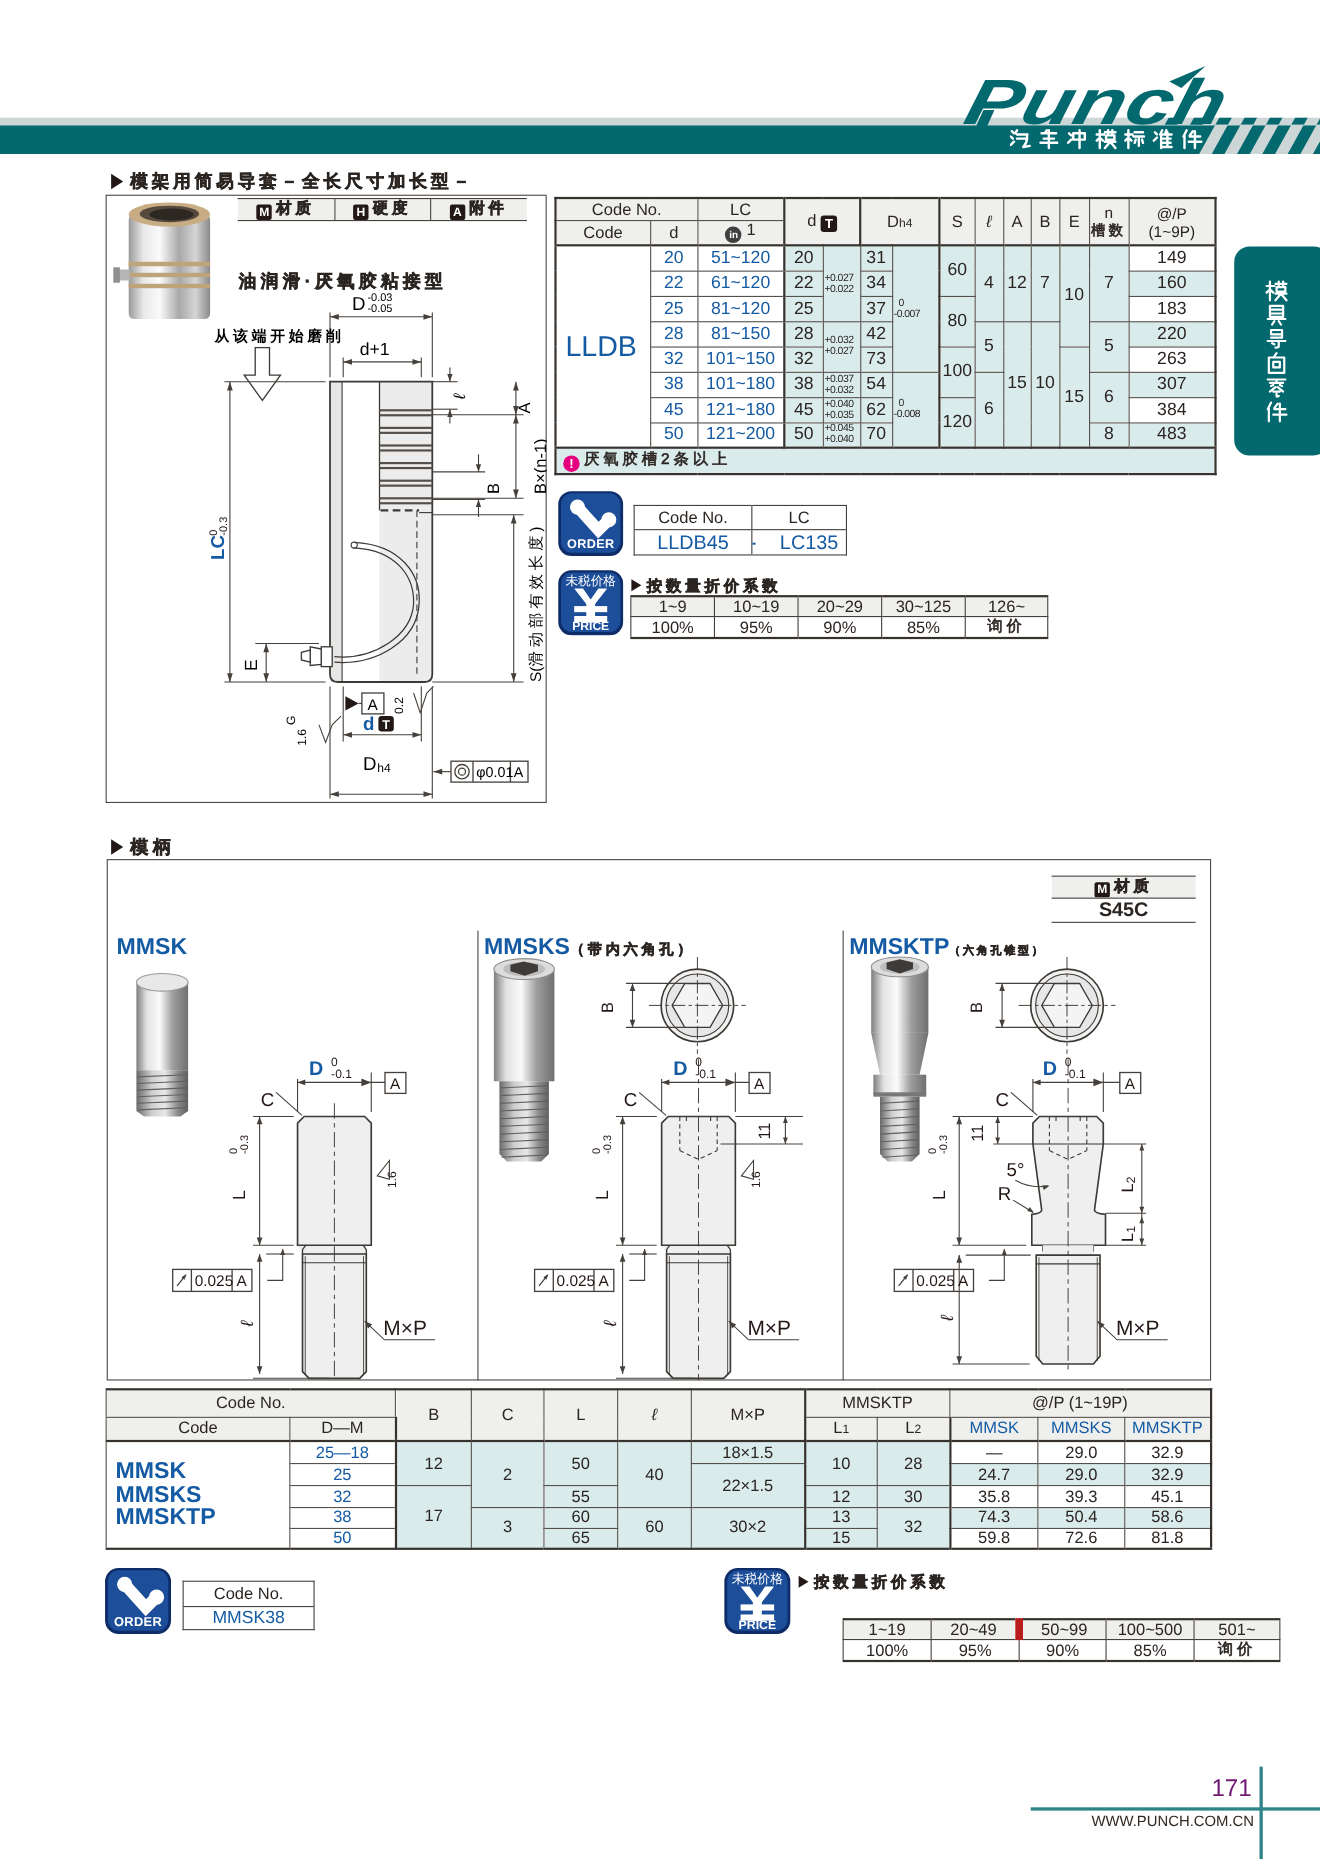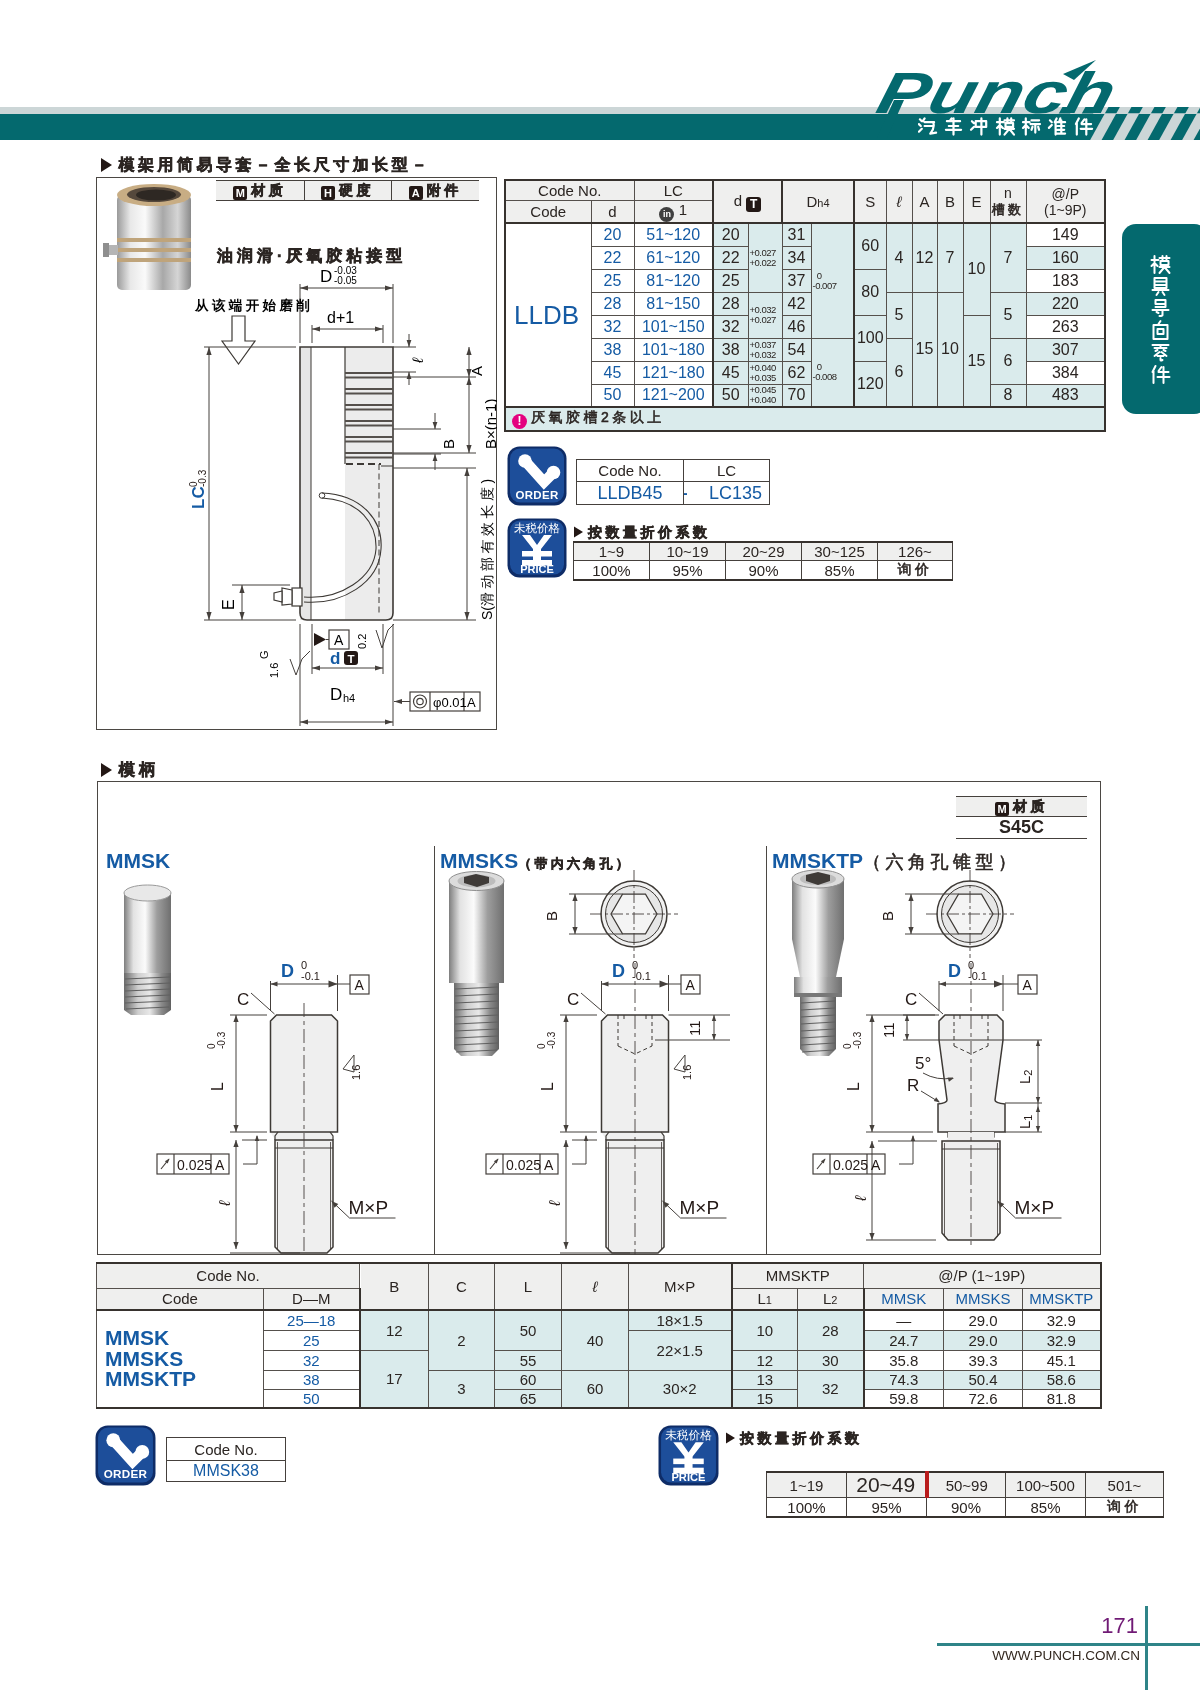--- a/index.html
+++ b/index.html
@@ -396,21 +396,21 @@
           <td rowspan="2" class="tint">5</td>
           <td rowspan="5" class="tint">15</td>
           <td rowspan="5" class="tint">10</td>
           <td rowspan="2" class="tint">5</td>
           <td class="tint">220</td>
         </tr>
 <tr style="height:23px;">
           <td class="num">32</td>
           <td class="num br">101~150</td>
           <td class="tint">32</td>
-          <td class="tint">46</td>
+          <td class="tint">73</td>
           <td rowspan="2" class="tint">100</td>
           <td rowspan="4" class="tint">15</td>
           <td>263</td>
         </tr>
 <tr style="height:23px;">
           <td class="num">38</td>
           <td class="num br">101~180</td>
           <td class="tint">38</td>
           <td class="tint tol">+0.037<br>+0.032</td>
           <td class="tint">54</td>
@@ -553,21 +553,21 @@
 <tr style="height:19px;">
           <td style="border-bottom:1.6px solid #45403c;font-size:18px;font-weight:bold;">S45C</td>
         </tr>
 </tbody>
     </table>
 </div>
 
 <div class="abs blue" style="left:106px;top:849px;font-size:21px;font-weight:bold;">MMSK</div>
 
 <div class="abs" style="left:440px;top:849px;"><span class="blue" style="font-size:21px;font-weight:bold;">MMSKS</span><span class="cjk" style="font-size:13px;font-weight:bold;">（带内六角孔）</span></div>
-<div class="abs" style="left:772px;top:849px;"><span class="blue" style="font-size:21px;font-weight:bold;">MMSKTP</span><span class="cjk" style="font-size:18px;font-weight:normal;">（六角孔锥型）</span></div>
+<div class="abs" style="left:772px;top:849px;"><span class="blue" style="font-size:21px;font-weight:bold;">MMSKTP</span><span class="cjk" style="font-size:10px;font-weight:bold;">（六角孔锥型）</span></div>
 
 <svg class="abs" style="left:97px;top:781px;" width="1004" height="474" viewBox="0 0 1004 474">
 <defs>
 <linearGradient id="steel" x1="0" y1="0" x2="1" y2="0">
 <stop offset="0" stop-color="#7e7e7e"></stop>
         <stop offset="0.2" stop-color="#e2e2e2"></stop>
         <stop offset="0.45" stop-color="#fbfbfb"></stop>
         <stop offset="0.7" stop-color="#9e9e9e"></stop>
         <stop offset="1" stop-color="#6f6f6f"></stop>
 </linearGradient>
@@ -1074,21 +1074,21 @@
 <colgroup>
         <col style="width:80px">
         <col style="width:80px">
         <col style="width:79px">
         <col style="width:80px">
         <col style="width:78px">
       </colgroup>
 <tbody>
         <tr style="height:17px;background:#efefee;">
 <td style="border-top:2px solid #37322e;border-bottom:1px solid #45403c;border-right:1px solid #45403c;border-left:1px solid #45403c;font-size:15px;">1~19</td>
-<td style="border-top:2px solid #37322e;border-bottom:1px solid #45403c;border-right:4px solid #b91c1c;font-size:21px;">20~49</td>
+<td style="border-top:2px solid #37322e;border-bottom:1px solid #45403c;border-right:7px solid #b91c1c;font-size:15px;">20~49</td>
 <td style="border-top:2px solid #37322e;border-bottom:1px solid #45403c;border-right:1px solid #45403c;font-size:15px;">50~99</td>
 <td style="border-top:2px solid #37322e;border-bottom:1px solid #45403c;border-right:1px solid #45403c;font-size:15px;">100~500</td>
 <td style="border-top:2px solid #37322e;border-bottom:1px solid #45403c;border-right:1px solid #45403c;font-size:15px;">501~</td>
 </tr>
 <tr style="height:17px;">
 <td style="border-bottom:2px solid #37322e;border-right:1px solid #45403c;border-left:1px solid #45403c;font-size:15px;">100%</td>
 <td style="border-bottom:2px solid #37322e;border-right:1px solid #45403c;font-size:15px;">95%</td>
 <td style="border-bottom:2px solid #37322e;border-right:1px solid #45403c;font-size:15px;">90%</td>
 <td style="border-bottom:2px solid #37322e;border-right:1px solid #45403c;font-size:15px;">85%</td>
 <td style="border-bottom:2px solid #37322e;border-right:1px solid #45403c;font-size:14px;"><span class="cjk">询价</span></td>

